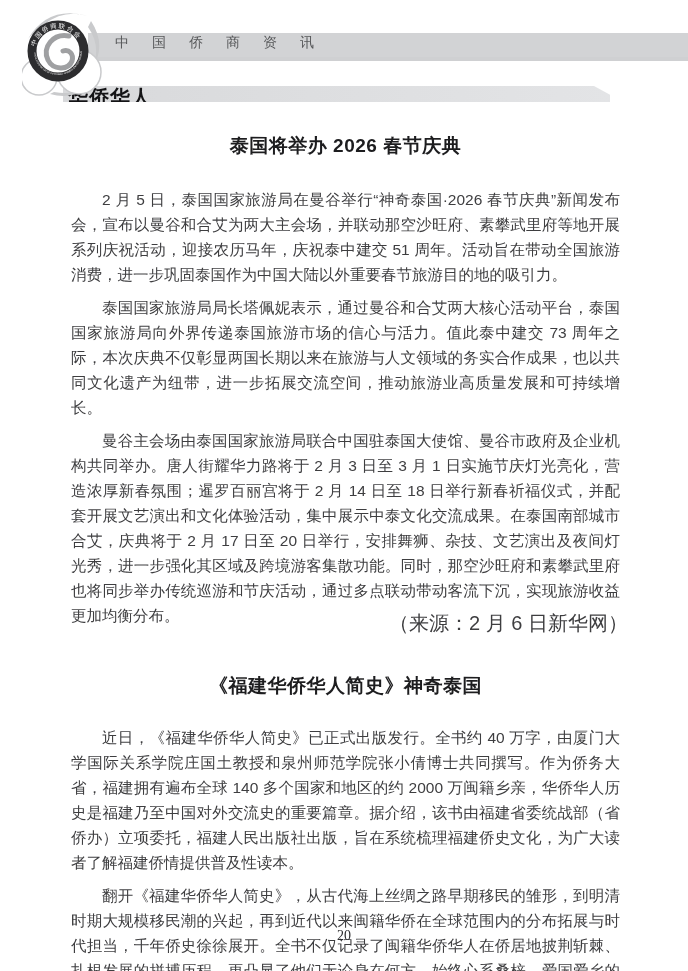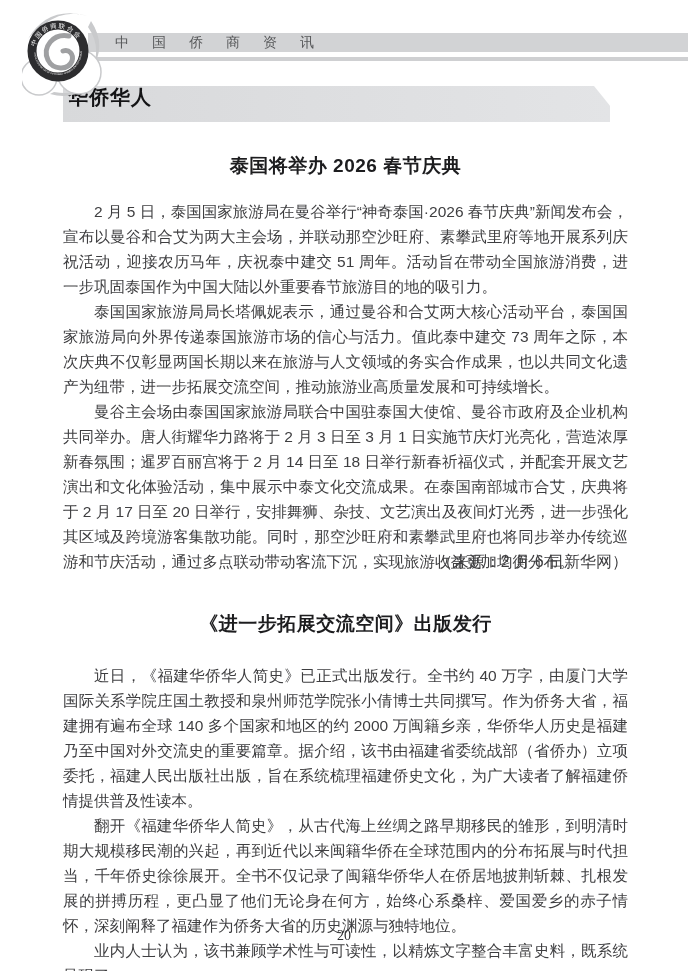--- a/index.html
+++ b/index.html
@@ -9,21 +9,21 @@
     height: 971px;
     background: #ffffff;
     overflow: hidden;
     font-family: "Liberation Sans", "DejaVu Sans", sans-serif;
   }
 
   
   .header { position: relative; height: 64px; }
   .masthead-band {
     position: absolute;
-    left: 88px; right: 0; top: 33px; height: 19px;
+    left: 88px; right: 0; top: 33px; height: 27px;
     background: #d2d3d5;
     z-index: 1;
   }
   .masthead-text {
     position: absolute;
     left: 27px; top: 0;
     line-height: 19px;
     font-size: 14px;
     letter-spacing: 23px;
     color: #57585a;
@@ -33,21 +33,21 @@
     position: absolute;
     left: 88px; right: 0; top: 57px; height: 4px;
     background: #cfd0d2;
     z-index: 1;
   }
   .logo { position: absolute; left: 22px; top: 5px; width: 80px; height: 95px; z-index: 2; }
 
   
   .section-bar {
     margin: 22px 78px 0 63px;
-    height: 36px;
+    height: 16px;
     background: linear-gradient(to right, #d8d9db, #e3e4e6);
     clip-path: polygon(0 0, calc(100% - 16px) 0, 100% 55%, 100% 100%, 0 100%);
     position: relative;
   }
   .section-label {
     font-family: "Liberation Serif", "DejaVu Serif", serif;
     font-weight: bold;
     font-size: 20px;
     line-height: 23px;
     color: #141416;
@@ -58,32 +58,32 @@
   
   .content { padding: 0 60px 0 63px; }
   h2.article-title {
     font-size: 19px;
     font-weight: bold;
     color: #1d1d1f;
     text-align: center;
     letter-spacing: 0.5px;
     margin: 0;
   }
-  h2.title-1 { margin: 31px 0 20px 0; }
+  h2.title-1 { margin: 31px 0 28px 0; }
   h2.title-2 { margin: 37px 0 26px 0; }
   p.body-para {
-    margin: 0;
+    margin: 8px;
     font-size: 15.5px;
     line-height: 25px;
     color: #3e3e40;
     text-align: justify;
     text-indent: 2em;
   }
   .article-source {
-    font-size: 16px;
+    font-size: 20px;
     line-height: 25px;
     color: #3e3e40;
     text-align: right;
     margin-top: -25px;
   }
 
   
   .page-number {
     position: absolute;
     left: 0; right: 0;
@@ -137,21 +137,21 @@
   </div>
 
   <div class="content">
 
     <h2 class="article-title title-1">泰国将举办 2026 春节庆典</h2>
     <p class="body-para">2 月 5 日，泰国国家旅游局在曼谷举行“神奇泰国·2026 春节庆典”新闻发布会，宣布以曼谷和合艾为两大主会场，并联动那空沙旺府、素攀武里府等地开展系列庆祝活动，迎接农历马年，庆祝泰中建交 51 周年。活动旨在带动全国旅游消费，进一步巩固泰国作为中国大陆以外重要春节旅游目的地的吸引力。</p>
     <p class="body-para">泰国国家旅游局局长塔佩妮表示，通过曼谷和合艾两大核心活动平台，泰国国家旅游局向外界传递泰国旅游市场的信心与活力。值此泰中建交 73 周年之际，本次庆典不仅彰显两国长期以来在旅游与人文领域的务实合作成果，也以共同文化遗产为纽带，进一步拓展交流空间，推动旅游业高质量发展和可持续增长。</p>
     <p class="body-para">曼谷主会场由泰国国家旅游局联合中国驻泰国大使馆、曼谷市政府及企业机构共同举办。唐人街耀华力路将于 2 月 3 日至 3 月 1 日实施节庆灯光亮化，营造浓厚新春氛围；暹罗百丽宫将于 2 月 14 日至 18 日举行新春祈福仪式，并配套开展文艺演出和文化体验活动，集中展示中泰文化交流成果。在泰国南部城市合艾，庆典将于 2 月 17 日至 20 日举行，安排舞狮、杂技、文艺演出及夜间灯光秀，进一步强化其区域及跨境游客集散功能。同时，那空沙旺府和素攀武里府也将同步举办传统巡游和节庆活动，通过多点联动带动客流下沉，实现旅游收益更加均衡分布。</p>
     <div class="article-source">（来源：2 月 6 日新华网）</div>
 
-    <h2 class="article-title title-2">《进一步拓展交流空间》出版发行</h2>
+    <h2 class="article-title title-2">《福建华侨华人简史》神奇泰国</h2>
     <p class="body-para">近日，《福建华侨华人简史》已正式出版发行。全书约 40 万字，由厦门大学国际关系学院庄国土教授和泉州师范学院张小倩博士共同撰写。作为侨务大省，福建拥有遍布全球 140 多个国家和地区的约 2000 万闽籍乡亲，华侨华人历史是福建乃至中国对外交流史的重要篇章。据介绍，该书由福建省委统战部（省侨办）立项委托，福建人民出版社出版，旨在系统梳理福建侨史文化，为广大读者了解福建侨情提供普及性读本。</p>
     <p class="body-para">翻开《福建华侨华人简史》，从古代海上丝绸之路早期移民的雏形，到明清时期大规模移民潮的兴起，再到近代以来闽籍华侨在全球范围内的分布拓展与时代担当，千年侨史徐徐展开。全书不仅记录了闽籍华侨华人在侨居地披荆斩棘、扎根发展的拼搏历程，更凸显了他们无论身在何方，始终心系桑梓、爱国爱乡的赤子情怀，深刻阐释了福建作为侨务大省的历史渊源与独特地位。</p>
     <p class="body-para">业内人士认为，该书兼顾学术性与可读性，以精炼文字整合丰富史料，既系统呈现了</p>
   </div>
 
   <div class="page-number">20</div>
 
 </div>
 
 </body></html>

